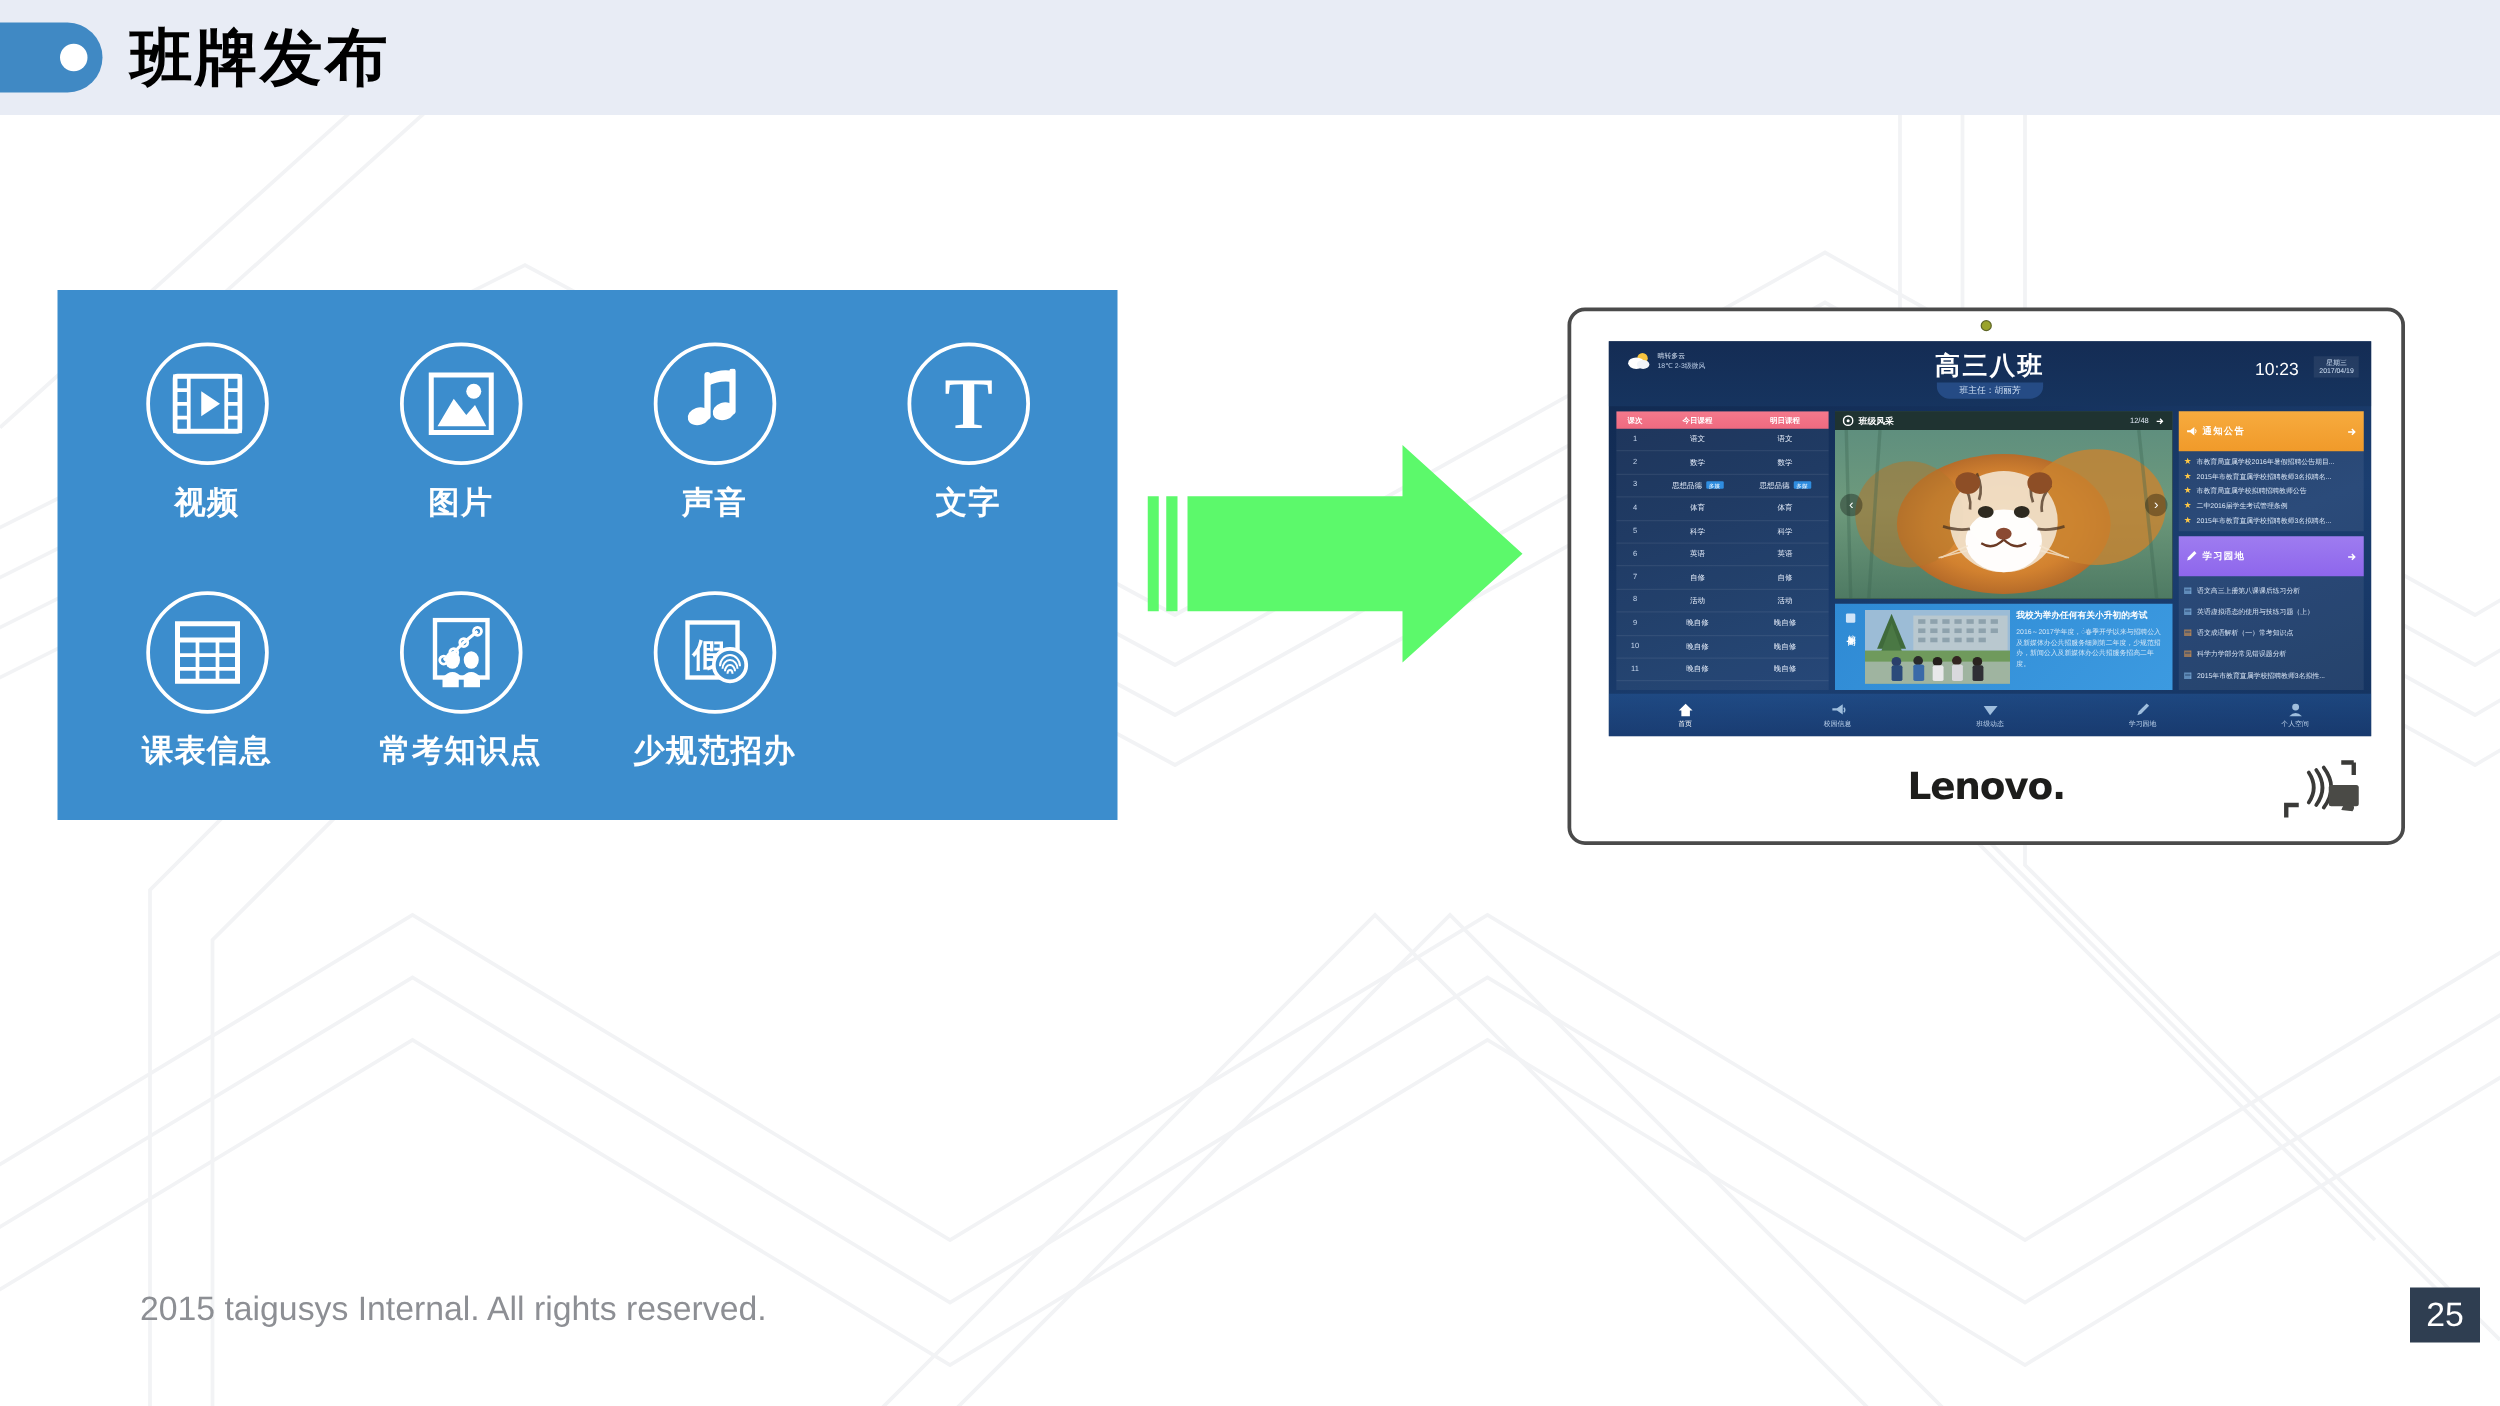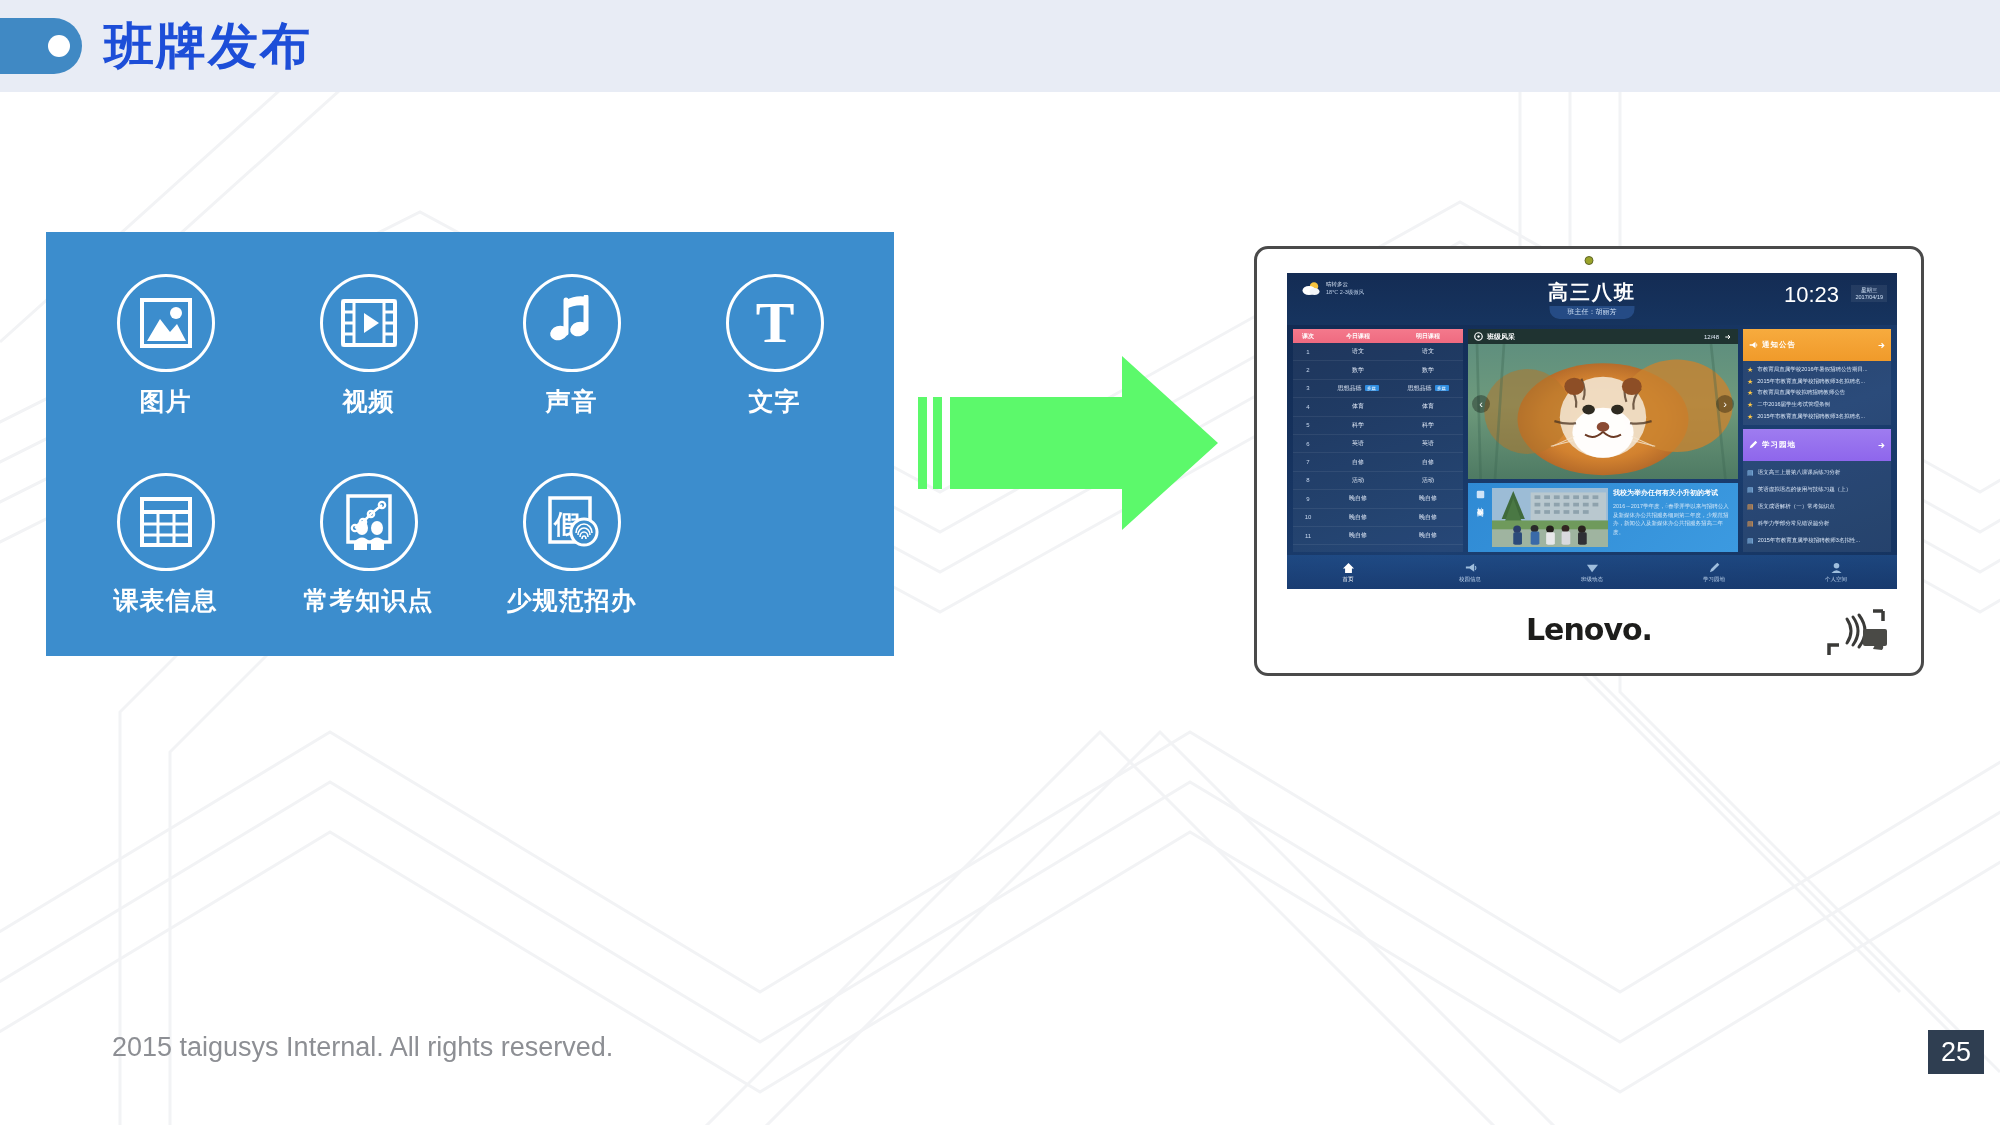--- a/index.html
+++ b/index.html
@@ -38,21 +38,21 @@
     display: flex; align-items: center; justify-content: flex-end;
     padding-right: 12px;
   }
   .header-pill .dot {
     width: 22px; height: 22px; border-radius: 50%;
     background: #ffffff;
   }
   .header-title {
     position: absolute; left: 104px; top: 8px;
     font-size: 50px; font-weight: bold;
-    color: #1d4ed8;
+    color: #000000;
     letter-spacing: 2px;
     line-height: 76px;
   }
 
   
   .feature-panel {
     position: absolute;
     left: 46px; top: 232px;
     width: 848px; height: 424px;
     background: #3c8dcd;
@@ -140,21 +140,21 @@
   .scr-teacher-tab {
     position: absolute; left: 50%; top: 33px;
     transform: translateX(-50%);
     background: rgba(40,80,140,0.85);
     border-radius: 0 0 10px 10px;
     padding: 1px 18px 2px 18px;
     color: #cfe0f5; font-size: 7px; white-space: nowrap;
   }
   .scr-clock {
     position: absolute; right: 58px; top: 10px;
-    color: #ffffff; font-size: 22px; font-weight: 300;
+    color: #ffffff; font-size: 14px; font-weight: 300;
     letter-spacing: 0px; line-height: 24px;
   }
   .scr-date {
     position: absolute; right: 10px; top: 12px;
     background: rgba(255,255,255,0.07);
     padding: 2px 4px;
     text-align: center;
   }
   .scr-date .d1 { font-size: 5.5px; color: #cfe0f5; }
   .scr-date .d2 { font-size: 5.5px; color: #cfe0f5; }
@@ -367,45 +367,45 @@
       <div class="dot"></div>
     </div>
     <div class="header-title">班牌发布</div>
   </div>
 
   <div class="feature-panel">
     <div class="feature-grid">
 
       <div class="feature-cell">
         <div class="feature-circle">
-          <svg width="54" height="52" viewBox="0 0 54 52">
-            <rect x="3" y="3" width="48" height="46" fill="none" stroke="#fff" stroke-width="4"></rect>
-            <circle cx="37" cy="16" r="6" fill="#fff"></circle>
-            <polygon points="8,44 21,22 31,35 38,27 47,44" fill="#fff"></polygon>
-          </svg>
-        </div>
-        <div class="feature-label">图片</div>
-      </div>
-
-      <div class="feature-cell">
-        <div class="feature-circle">
           <svg width="56" height="52" viewBox="0 0 56 52">
             <rect x="2" y="4" width="52" height="44" rx="2" fill="none" stroke="#fff" stroke-width="4"></rect>
             <rect x="2" y="4" width="11" height="44" fill="none" stroke="#fff" stroke-width="3"></rect>
             <rect x="43" y="4" width="11" height="44" fill="none" stroke="#fff" stroke-width="3"></rect>
             <line x1="2" y1="15" x2="13" y2="15" stroke="#fff" stroke-width="3"></line>
             <line x1="2" y1="26" x2="13" y2="26" stroke="#fff" stroke-width="3"></line>
             <line x1="2" y1="37" x2="13" y2="37" stroke="#fff" stroke-width="3"></line>
             <line x1="43" y1="15" x2="54" y2="15" stroke="#fff" stroke-width="3"></line>
             <line x1="43" y1="26" x2="54" y2="26" stroke="#fff" stroke-width="3"></line>
             <line x1="43" y1="37" x2="54" y2="37" stroke="#fff" stroke-width="3"></line>
             <polygon points="23,16 38,26 23,36" fill="#fff"></polygon>
           </svg>
         </div>
         <div class="feature-label">视频</div>
+      </div>
+
+      <div class="feature-cell">
+        <div class="feature-circle">
+          <svg width="54" height="52" viewBox="0 0 54 52">
+            <rect x="3" y="3" width="48" height="46" fill="none" stroke="#fff" stroke-width="4"></rect>
+            <circle cx="37" cy="16" r="6" fill="#fff"></circle>
+            <polygon points="8,44 21,22 31,35 38,27 47,44" fill="#fff"></polygon>
+          </svg>
+        </div>
+        <div class="feature-label">图片</div>
       </div>
 
       <div class="feature-cell">
         <div class="feature-circle">
           <svg width="52" height="56" viewBox="0 0 52 56">
             <path d="M20 5 L20 38" stroke="#fff" stroke-width="5" fill="none" stroke-linecap="round"></path>
             <path d="M40 2 L40 34" stroke="#fff" stroke-width="5" fill="none" stroke-linecap="round"></path>
             <path d="M20 5 C26 2 34 0 40 2 L40 11 C34 9 26 11 20 14 Z" fill="#fff"></path>
             <ellipse cx="13" cy="38" rx="9" ry="7" fill="#fff" transform="rotate(-18 13 38)"></ellipse>
             <ellipse cx="33" cy="34" rx="9" ry="7" fill="#fff" transform="rotate(-18 33 34)"></ellipse>

